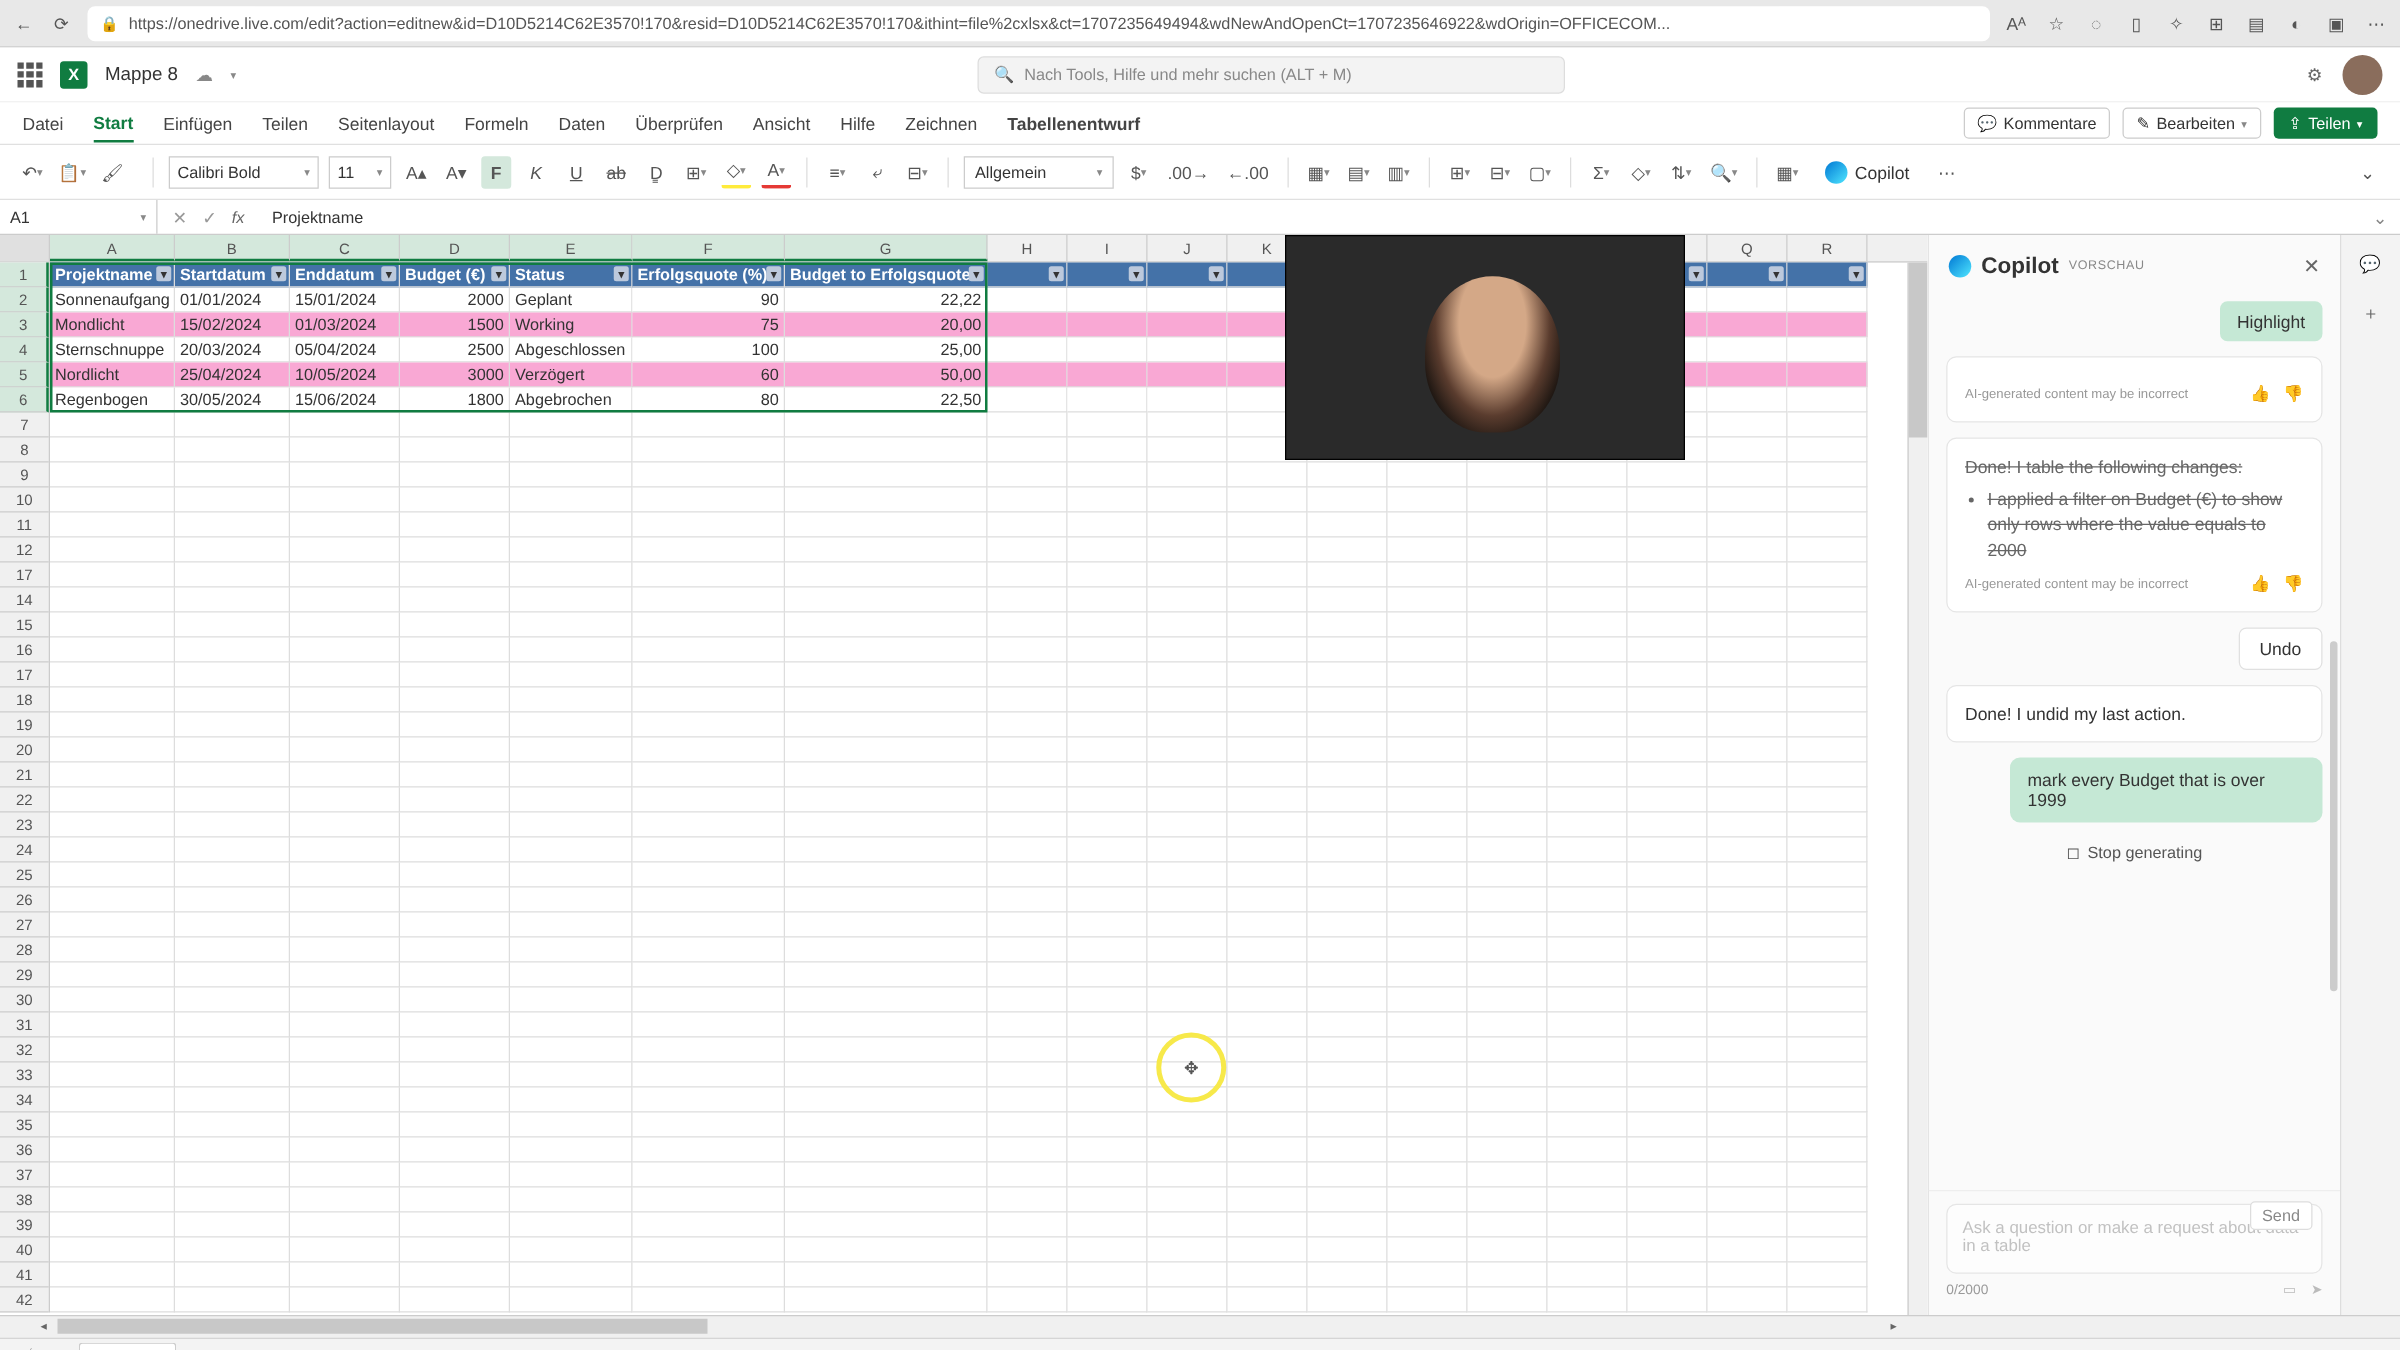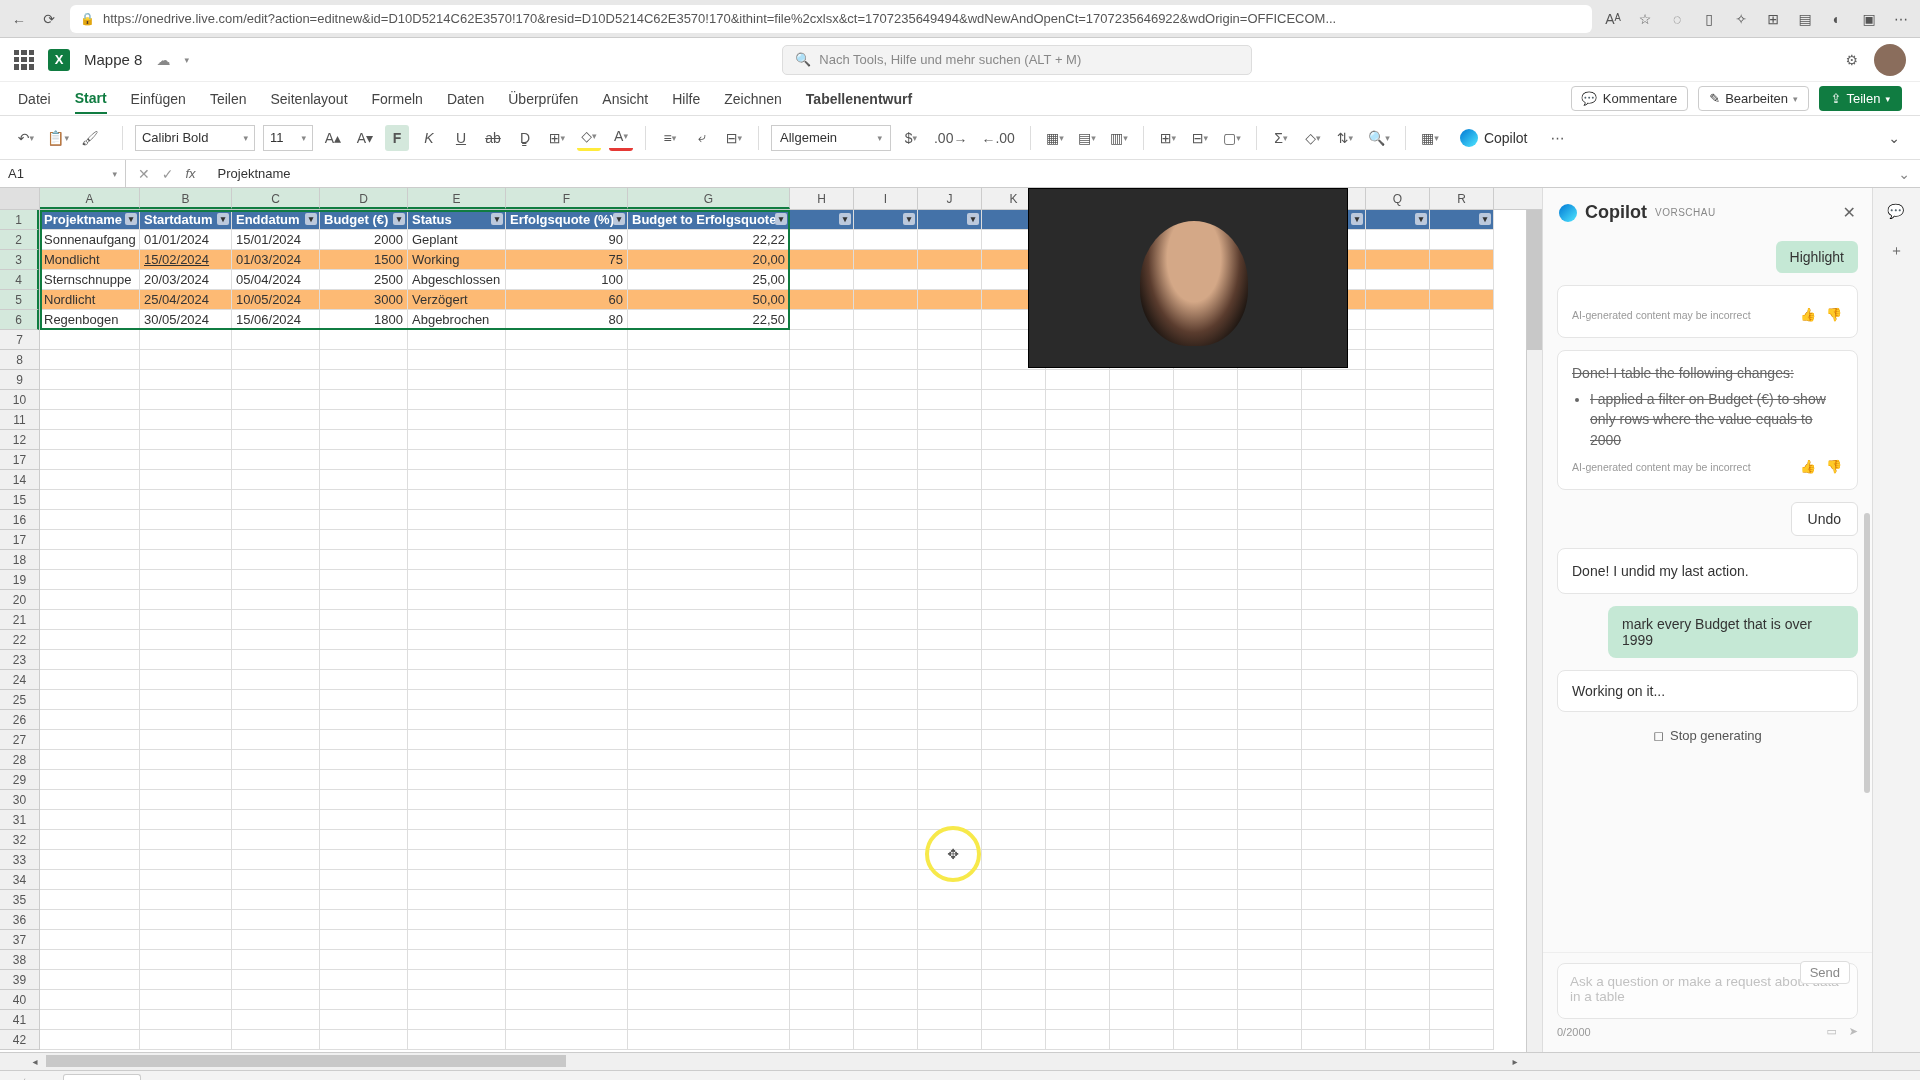--- a/index.html
+++ b/index.html
@@ -63,21 +63,21 @@
 .col-h.sel { background: #d4e8dc; border-bottom: 2px solid #107c41; }
 .grid-body { display: flex; }
 .row-headers { width: 40px; background: #f0f0f0; border-right: 1px solid #ccc; }
 .row-h { height: 20px; border-bottom: 1px solid #ccc; text-align: center; font-size: 12px; line-height: 20px; color: #555; }
 .row-h.sel { background: #d4e8dc; border-right: 2px solid #107c41; }
 .cells { position: relative; }
 .row { display: flex; height: 20px; }
 .cell { border-right: 1px solid #ddd; border-bottom: 1px solid #ddd; padding: 0 4px; font-size: 13px; line-height: 20px; overflow: hidden; white-space: nowrap; }
 .hdr-row .cell { background: #4472a8; color: #fff; font-weight: bold; position: relative; padding-right: 18px; }
 .hdr-row .cell::after { content: "▾"; position: absolute; right: 2px; top: 3px; width: 12px; height: 12px; background: #bcc9dc; color: #333; font-size: 9px; text-align: center; line-height: 12px; border-radius: 2px; }
-.data-row.even .cell { background: #fdba74; }
+.data-row.even .cell { background: #f9a8d4; }
 .data-row.odd .cell { background: #fff; }
 .num { text-align: right; }
 .selection-outline { position: absolute; border: 2px solid #107c41; pointer-events: none; }
 
 .video-overlay { position: absolute; top: 0; left: 1028px; width: 320px; height: 180px; background: #2a2a2a; border: 1px solid #000; }
 .video-overlay::after { content: ""; position: absolute; left: 35%; top: 18%; width: 34%; height: 70%; background: radial-gradient(ellipse at 50% 30%, #d4a887 35%, #5a3c2e 60%, #1a1410 80%); border-radius: 50% 50% 45% 45%; }
 
 .cursor-highlight { position: absolute; width: 56px; height: 56px; border: 4px solid #f7e94a; border-radius: 50%; left: 925px; top: 638px; display: flex; align-items: center; justify-content: center; }
 .cursor-highlight::after { content: "✥"; color: #555; font-size: 14px; }
 
@@ -386,21 +386,21 @@
             <div class="cell" style="width: 64px;"></div>
             <div class="cell" style="width: 64px;"></div>
             <div class="cell" style="width: 64px;"></div>
             <div class="cell" style="width: 64px;"></div>
             <div class="cell" style="width: 64px;"></div>
             <div class="cell" style="width: 64px;"></div>
             <div class="cell" style="width: 64px;"></div>
           </div>
           <div class="row data-row even">
             <div class="cell" style="width: 100px;">Mondlicht</div>
-            <div class="cell" style="width: 92px; text-decoration: underline;">15/02/2024</div>
+            <div class="cell" style="width: 92px;">15/02/2024</div>
             <div class="cell" style="width: 88px;">01/03/2024</div>
             <div class="cell num" style="width: 88px;">1500</div>
             <div class="cell" style="width: 98px;">Working</div>
             <div class="cell num" style="width: 122px;">75</div>
             <div class="cell num" style="width: 162px;">20,00</div>
             <div class="cell" style="width: 64px;"></div>
             <div class="cell" style="width: 64px;"></div>
             <div class="cell" style="width: 64px;"></div>
             <div class="cell" style="width: 64px;"></div>
             <div class="cell" style="width: 64px;"></div>
@@ -1230,21 +1230,20 @@
             <span>AI-generated content may be incorrect</span>
             <span class="thumbs">
               <span>👍</span>
               <span>👎</span>
             </span>
           </div>
       </div>
       <div class="undo-chip">Undo</div>
       <div class="bot-msg">Done! I undid my last action.</div>
       <div class="user-msg">mark every Budget that is over 1999</div>
-      <div class="working">Working on it...</div>
       <div class="stop-gen">
           <span>◻</span>
           <span>Stop generating</span>
         </div>
       <div class="cp-scroll"></div>
     </div>
     <div class="cp-input-area" style="position:relative">
       <div class="cp-input"><span>Ask a question or make a request about data in a table</span></div>
       <div class="cp-send">Send</div>
       <div class="cp-counter">

